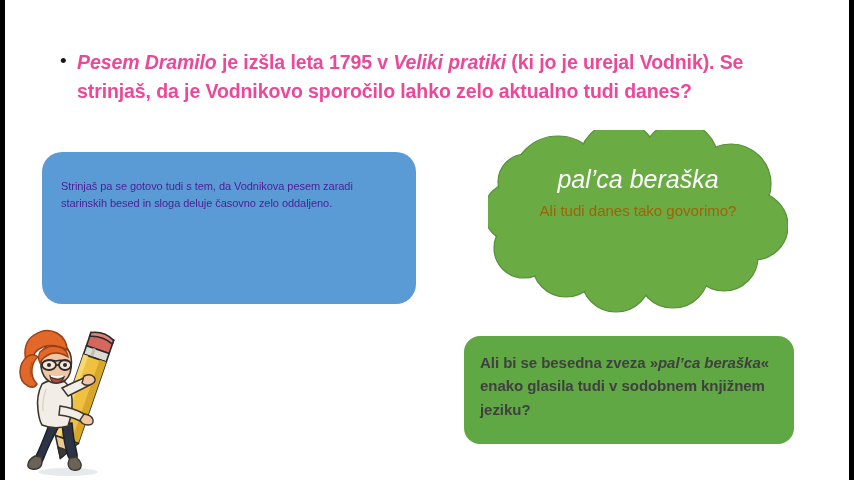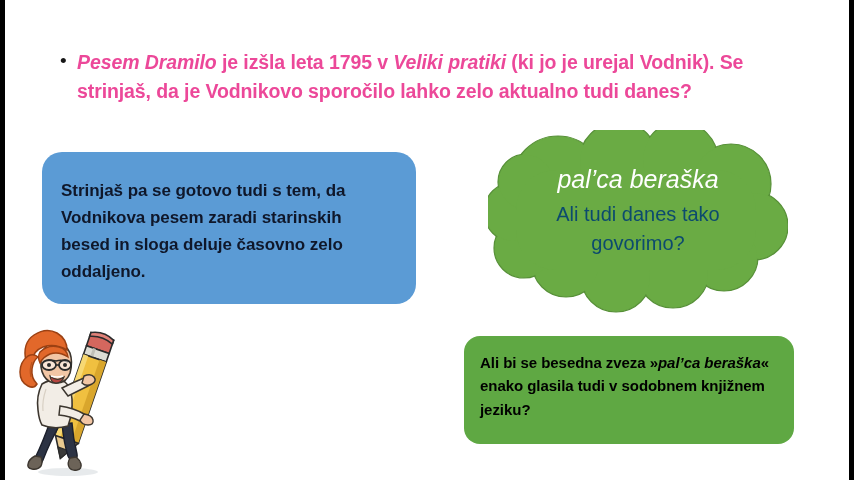--- a/index.html
+++ b/index.html
@@ -69,23 +69,23 @@
     top: 152px;
     width: 374px;
     height: 152px;
     background: #5B9BD5;
     border-radius: 20px;
     box-sizing: border-box;
     padding: 26px 22px 0 19px;
   }
   #blue-box .box-text {
     display: block;
-    color: #0f172a;
-    font-size: 17px;
-    font-weight: bold;
+    color: #4c1d95;
+    font-size: 11px;
+    font-weight: normal;
     line-height: 1.58;
     letter-spacing: -0.05px;
   }
 
   
   #cloud {
     position: absolute;
     left: 488px;
     top: 130px;
     width: 300px;
@@ -117,41 +117,41 @@
     font-style: italic;
     font-weight: normal;
     line-height: 1.1;
     letter-spacing: 0px;
   }
   #cloud .cloud-sub {
     position: absolute;
     left: 34px;
     top: 70px;
     width: 232px;
-    color: #0c4a6e;
-    font-size: 20px;
+    color: #a16207;
+    font-size: 15px;
     font-weight: normal;
     line-height: 1.45;
   }
 
   
   #green-box {
     position: absolute;
     left: 464px;
     top: 336px;
     width: 330px;
     height: 108px;
     background: #5FA843;
     border-radius: 16px;
     box-sizing: border-box;
     padding: 15px 16px 0 16px;
   }
   #green-box .box-text {
     display: block;
-    color: #000000;
+    color: #404040;
     font-size: 15px;
     font-weight: bold;
     line-height: 1.55;
     letter-spacing: -0.05px;
   }
   #green-box .it {
     font-style: italic;
   }
 
   

